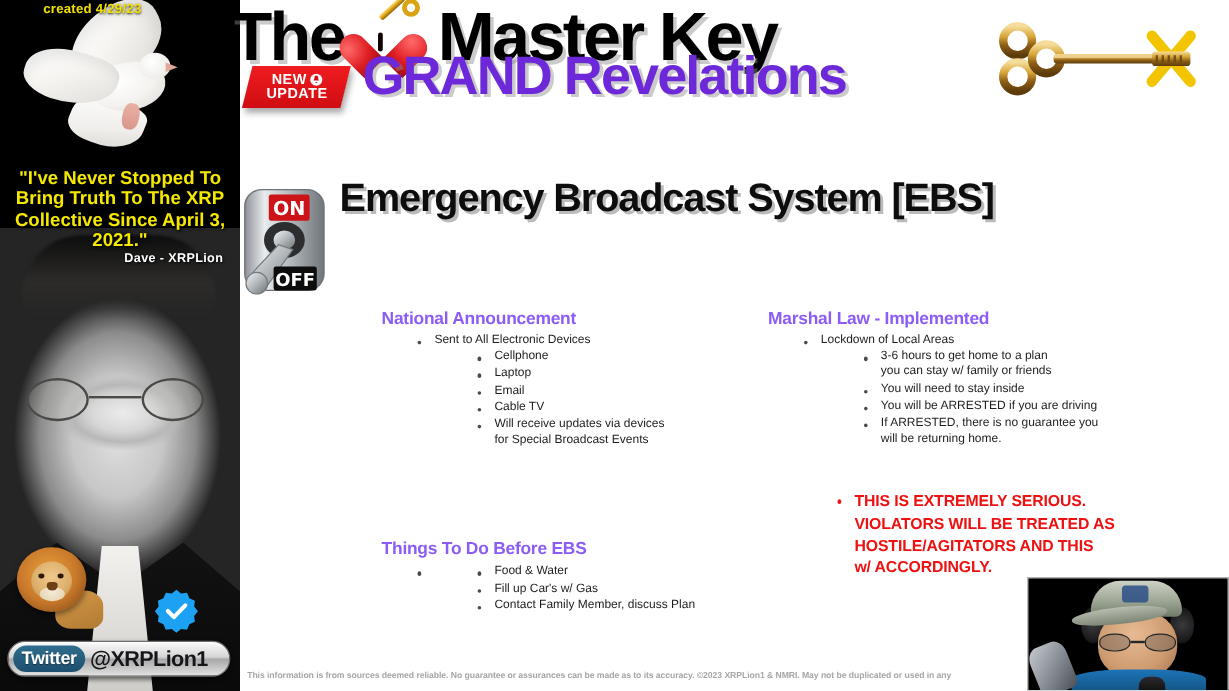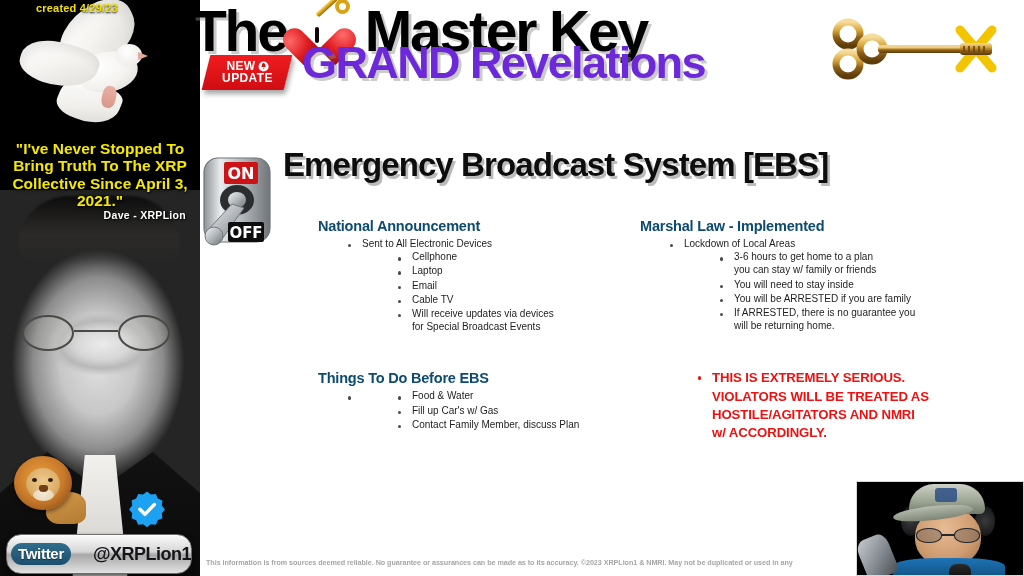--- a/index.html
+++ b/index.html
@@ -206,28 +206,27 @@
   
   .verified-badge {
     position: absolute; left: 128px; top: 490px;
     width: 38px; height: 38px; z-index: 8;
   }
   .verified-badge svg { width: 38px; height: 38px; display:block; }
 
   
   .twitter-pill {
     position: absolute; left: 6px; top: 534px;
-    width: 186px; height: 40px;
+    width: 186px; height: 30px;
     background: linear-gradient(180deg,#fbfbfb 0%, #d6d6d6 44%, #a8a8a8 52%, #e2e2e2 100%);
     border: 1.5px solid #6d6d6d;
     border-radius: 15px;
     display: flex; align-items: center;
     box-shadow: 0 2px 4px rgba(0,0,0,.6), inset 0 1px 0 rgba(255,255,255,.8);
     z-index: 9;
-    justify-content: space-between;
   }
   .twitter-tag {
     margin-left: 4px;
     background: linear-gradient(180deg,#2f6d8e 0%, #1d4f6d 100%);
     color: #ffffff;
     font-size: 15px; font-weight: bold;
     padding: 3px 7px 4px 7px;
     border-radius: 11px;
     line-height: 1;
     letter-spacing: -.3px;
@@ -337,23 +336,24 @@
 
   
   .toggle-switch { position: absolute; left: 198px; top: 148px; width: 78px; height: 112px; }
 
   .col { position: absolute; }
   .col-left  { left: 318px; top: 218px; width: 318px; }
   .col-right { left: 640px; top: 218px; width: 380px; }
 
   .sec-head {
     font-size: 14.5px; font-weight: bold;
-    color: #0c4a6e; letter-spacing: -.2px;
+    color: #8b5cf6; letter-spacing: -.2px;
     margin-bottom: 3px;
     white-space: nowrap;
+    margin-top: 40px;
   }
   ul.lvl1 { list-style: none; margin: 0 0 0 28px; padding: 0; }
   ul.lvl2 { list-style: none; margin: 0 0 0 34px; padding: 0; }
   .li {
     position: relative;
     font-size: 10px;
     color: #1d1d1d;
     line-height: 1.32;
     padding-left: 16px;
     margin-bottom: 1px;
@@ -675,39 +675,39 @@
             <span class="bullet"></span>
             <span>3-6 hours to get home to a plan</span>
             <span class="cont">you can stay w/ family or friends</span>
           </li>
           <li class="li">
             <span class="bullet"></span>
             <span>You will need to stay inside</span>
           </li>
           <li class="li">
             <span class="bullet"></span>
-            <span>You will be ARRESTED if you are family</span>
+            <span>You will be ARRESTED if you are driving</span>
           </li>
           <li class="li">
             <span class="bullet"></span>
             <span>If ARRESTED, there is no guarantee you</span>
             <span class="cont">will be returning home.</span>
           </li>
         </ul>
       </li>
     </ul>
 
     <div class="group-gap"></div>
 
     <ul class="lvl2" style="margin-left:56px">
       <li class="li warn">
         <span class="bullet"></span>
         <span>THIS IS EXTREMELY SERIOUS.</span>
         <span class="cont">VIOLATORS WILL BE TREATED AS</span>
-        <span class="cont">HOSTILE/AGITATORS AND NMRI</span>
+        <span class="cont">HOSTILE/AGITATORS AND THIS</span>
         <span class="cont">w/ ACCORDINGLY.</span>
       </li>
     </ul>
   </div>
 
   <div class="footer-disclaimer">This information is from sources deemed reliable. No guarantee or assurances can be made as to its accuracy. ©2023 XRPLion1 &amp; NMRI. May not be duplicated or used in any</div>
 
   <div class="webcam">
     <div class="wc-ear-l"></div>
     <div class="wc-ear-r"></div>

